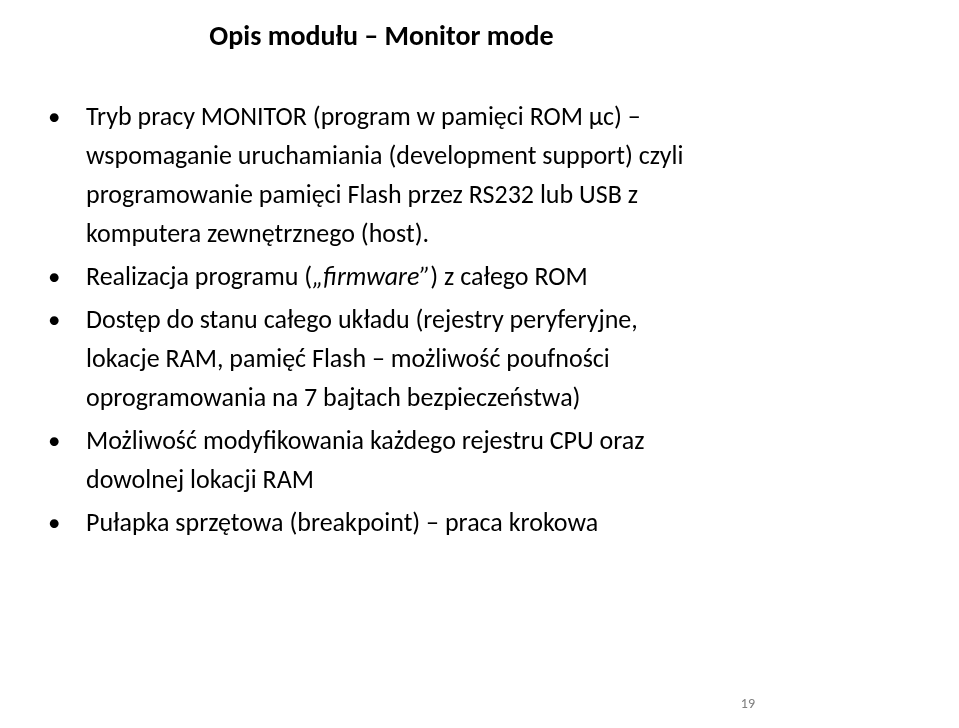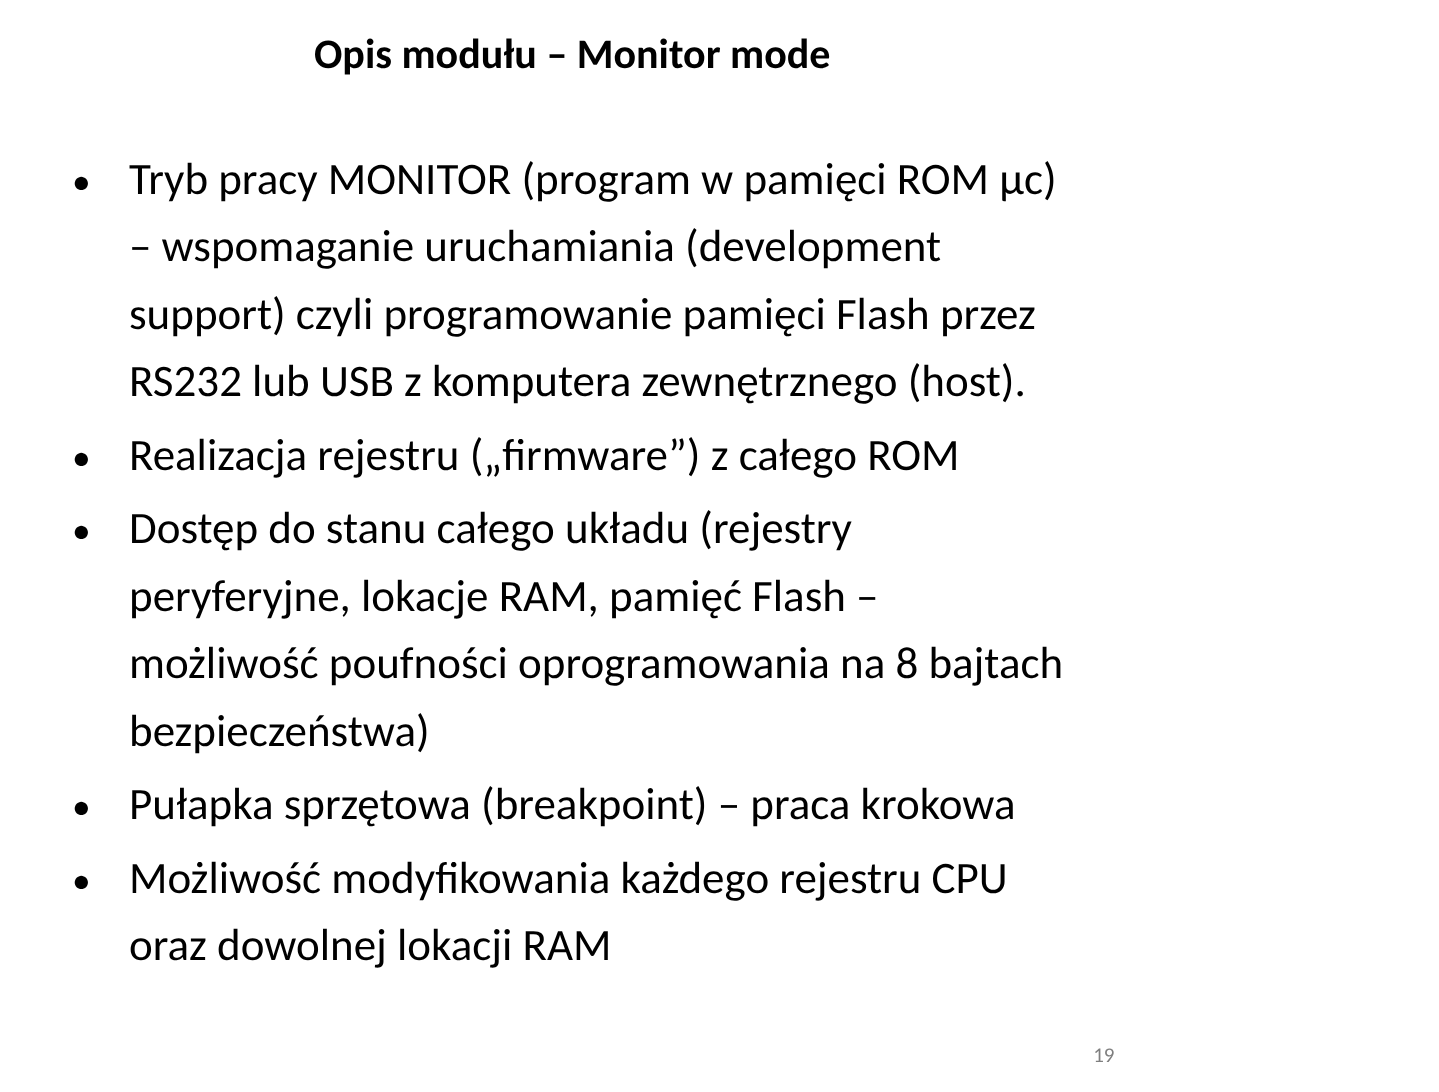--- a/index.html
+++ b/index.html
@@ -24,52 +24,53 @@
     font-weight: bold;
     text-align: center;
     margin-bottom: 44px;
   }
   ul.bullets {
     list-style: none;
     margin: 0;
     padding: 0;
   }
   ul.bullets > li {
-    font-size: 30px;
+    font-size: 26px;
     line-height: 1.5;
     font-weight: normal;
     padding-left: 38px;
     text-indent: -38px;
     margin-bottom: 4px;
   }
   ul.bullets > li::before {
     content: "•";
     display: inline-block;
     width: 38px;
     text-indent: 0;
     font-size: 25px;
   }
   .italic {
+    font-style: italic;
   }
   .page-number {
     position: absolute;
-    right: 20px;
+    right: 8px;
     bottom: 16px;
     font-size: 14px;
     color: #7f7f7f;
   }
 </style>
 </head>
 <body>
 
 <div class="page">
   <div class="title">Opis modułu – Monitor mode</div>
 
   <ul class="bullets">
     <li>Tryb pracy MONITOR (program w pamięci ROM μc) – wspomaganie uruchamiania (development support) czyli programowanie pamięci Flash przez RS232 lub USB z komputera zewnętrznego (host).</li>
-    <li><span>Realizacja rejestru (</span><span class="italic">„firmware”</span><span>) z całego ROM</span></li>
-    <li>Dostęp do stanu całego układu (rejestry peryferyjne, lokacje RAM, pamięć Flash – możliwość poufności oprogramowania na 8 bajtach bezpieczeństwa)</li>
+    <li><span>Realizacja programu (</span><span class="italic">„firmware”</span><span>) z całego ROM</span></li>
+    <li>Dostęp do stanu całego układu (rejestry peryferyjne, lokacje RAM, pamięć Flash – możliwość poufności oprogramowania na 7 bajtach bezpieczeństwa)</li>
+    <li>Możliwość modyfikowania każdego rejestru CPU oraz dowolnej lokacji RAM</li>
     <li>Pułapka sprzętowa  (breakpoint) – praca krokowa</li>
-    <li>Możliwość modyfikowania każdego rejestru CPU oraz dowolnej lokacji RAM</li>
   </ul>
 
   <div class="page-number">19</div>
 </div>
 
 </body></html>

